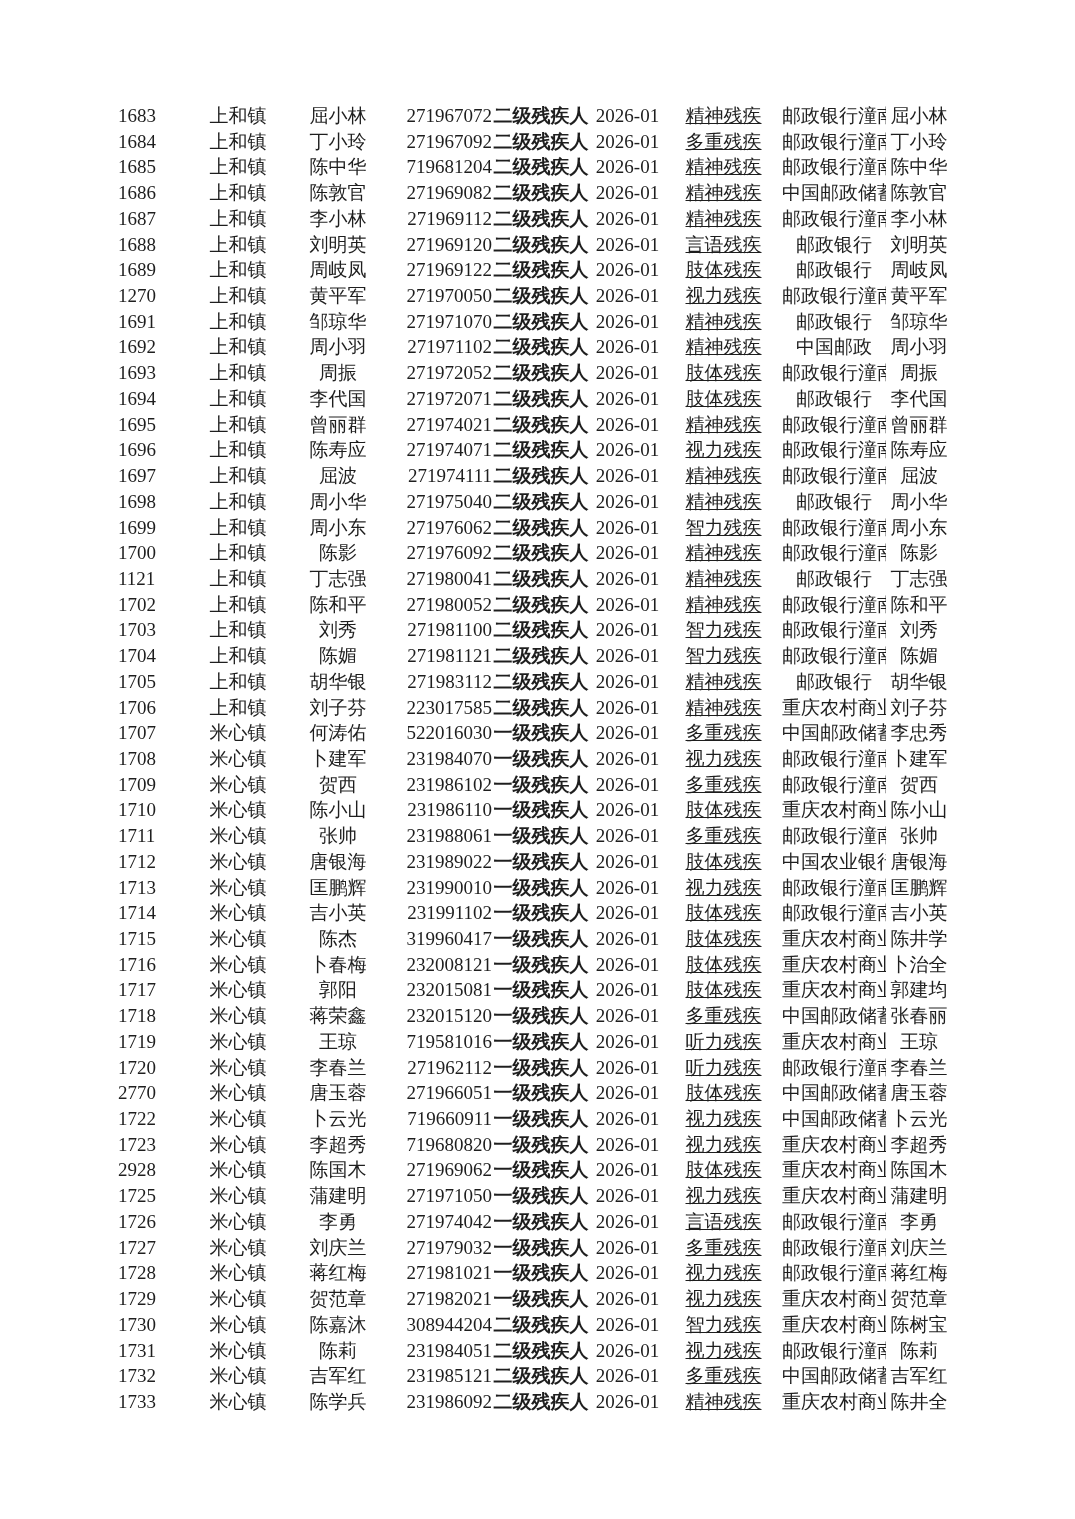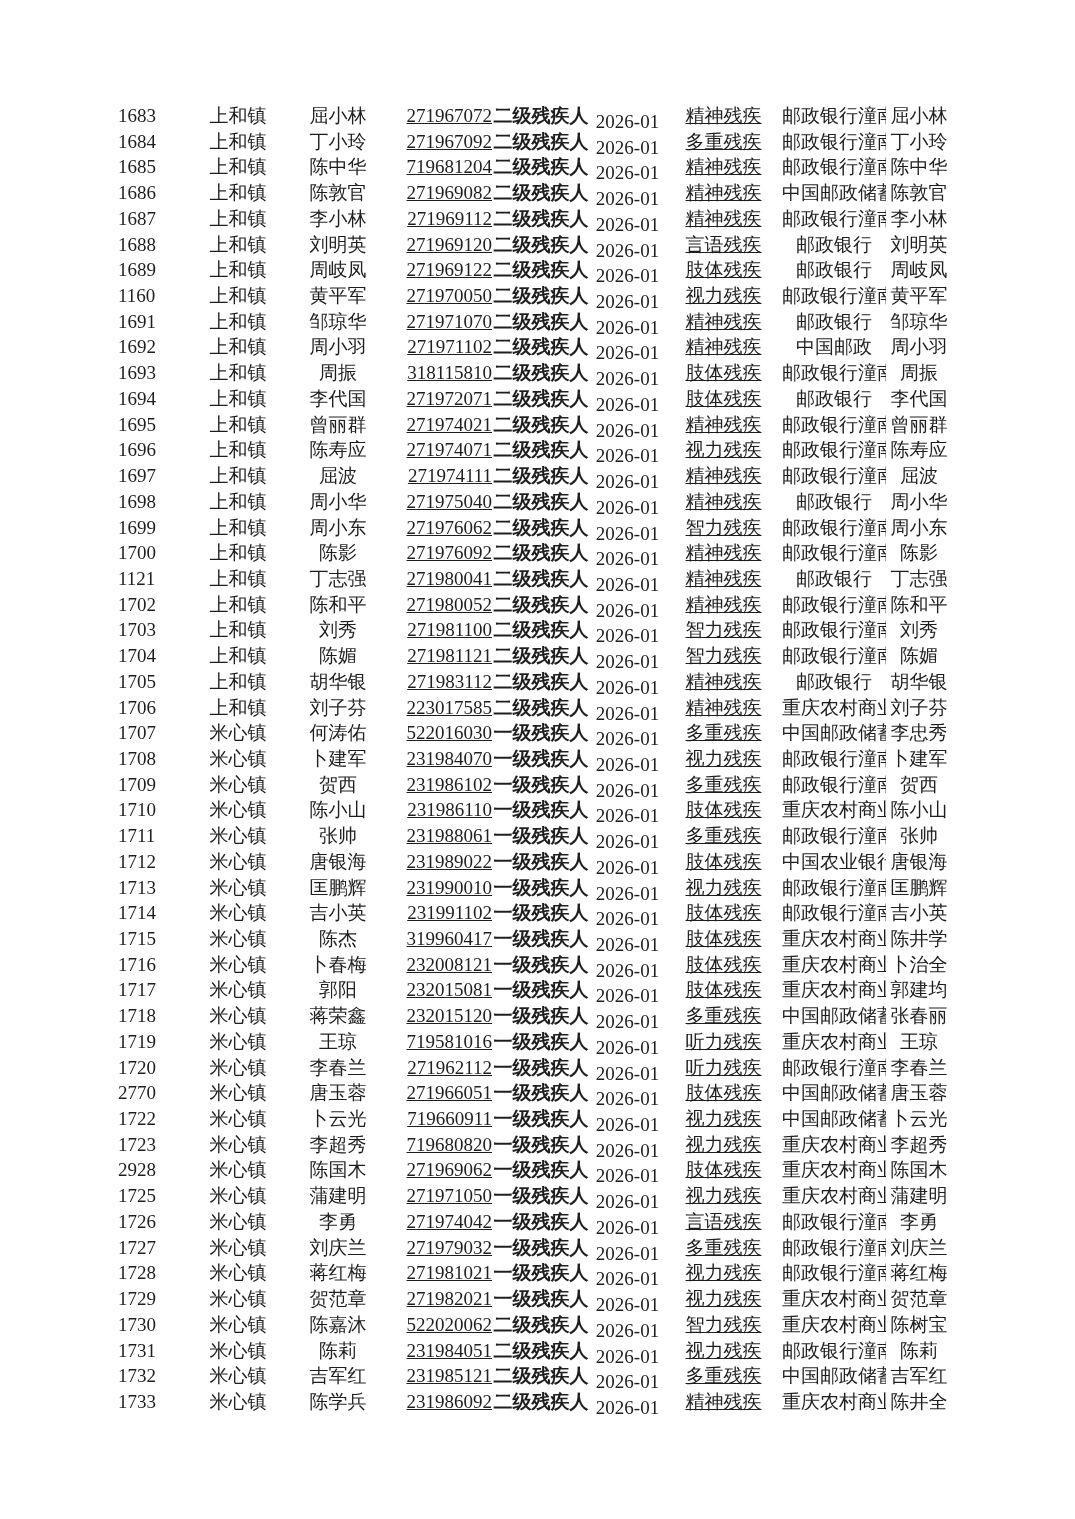--- a/index.html
+++ b/index.html
@@ -17,33 +17,33 @@
     color: #1e1e1e;
   }
   .table {
     position: absolute;
     left: 118px;
     top: 103px;
   }
   .row {
     display: flex;
     height: 25.72px;
-    align-items: center;
+    align-items: flex-end;
   }
   .cell {
     flex: none;
     font-size: 19px;
     line-height: 25.72px;
     white-space: nowrap;
     text-align: center;
   }
   .c-seq   { width: 50px;  text-align: left; }
   .c-town  { width: 140px; }
   .c-name  { width: 60px;  }
-  .c-id    { width: 124px; overflow: hidden; text-align: right; text-decoration: underline; }
+  .c-id    { width: 124px; overflow: hidden; text-align: right; }
   .c-level { width: 98px; font-weight: bold;  }
   .c-date  { width: 75px; margin-top: 12px;  }
   .c-type  { width: 117px; text-decoration: underline; }
   .c-bank  { width: 104px; overflow: hidden; }
   .c-name2 { width: 66px;  }
 </style>
 </head>
 <body>
 
 <div class="page">
@@ -119,21 +119,21 @@
         <span class="cell c-town">上和镇</span>
         <span class="cell c-name">周岐凤</span>
         <span class="cell c-id">271969122</span>
         <span class="cell c-level">二级残疾人</span>
         <span class="cell c-date">2026-01</span>
         <span class="cell c-type">肢体残疾</span>
         <span class="cell c-bank">邮政银行</span>
         <span class="cell c-name2">周岐凤</span>
       </div>
       <div class="row">
-        <span class="cell c-seq">1160</span>
+        <span class="cell c-seq">1270</span>
         <span class="cell c-town">上和镇</span>
         <span class="cell c-name">黄平军</span>
         <span class="cell c-id">271970050</span>
         <span class="cell c-level">二级残疾人</span>
         <span class="cell c-date">2026-01</span>
         <span class="cell c-type">视力残疾</span>
         <span class="cell c-bank">邮政银行潼南</span>
         <span class="cell c-name2">黄平军</span>
       </div>
       <div class="row">
@@ -155,21 +155,21 @@
         <span class="cell c-level">二级残疾人</span>
         <span class="cell c-date">2026-01</span>
         <span class="cell c-type">精神残疾</span>
         <span class="cell c-bank">中国邮政</span>
         <span class="cell c-name2">周小羽</span>
       </div>
       <div class="row">
         <span class="cell c-seq">1693</span>
         <span class="cell c-town">上和镇</span>
         <span class="cell c-name">周振</span>
-        <span class="cell c-id">318115810</span>
+        <span class="cell c-id">271972052</span>
         <span class="cell c-level">二级残疾人</span>
         <span class="cell c-date">2026-01</span>
         <span class="cell c-type">肢体残疾</span>
         <span class="cell c-bank">邮政银行潼南</span>
         <span class="cell c-name2">周振</span>
       </div>
       <div class="row">
         <span class="cell c-seq">1694</span>
         <span class="cell c-town">上和镇</span>
         <span class="cell c-name">李代国</span>
@@ -562,21 +562,21 @@
         <span class="cell c-level">一级残疾人</span>
         <span class="cell c-date">2026-01</span>
         <span class="cell c-type">视力残疾</span>
         <span class="cell c-bank">重庆农村商业银行</span>
         <span class="cell c-name2">贺范章</span>
       </div>
       <div class="row">
         <span class="cell c-seq">1730</span>
         <span class="cell c-town">米心镇</span>
         <span class="cell c-name">陈嘉沐</span>
-        <span class="cell c-id">522020062</span>
+        <span class="cell c-id">308944204</span>
         <span class="cell c-level">二级残疾人</span>
         <span class="cell c-date">2026-01</span>
         <span class="cell c-type">智力残疾</span>
         <span class="cell c-bank">重庆农村商业银行</span>
         <span class="cell c-name2">陈树宝</span>
       </div>
       <div class="row">
         <span class="cell c-seq">1731</span>
         <span class="cell c-town">米心镇</span>
         <span class="cell c-name">陈莉</span>

